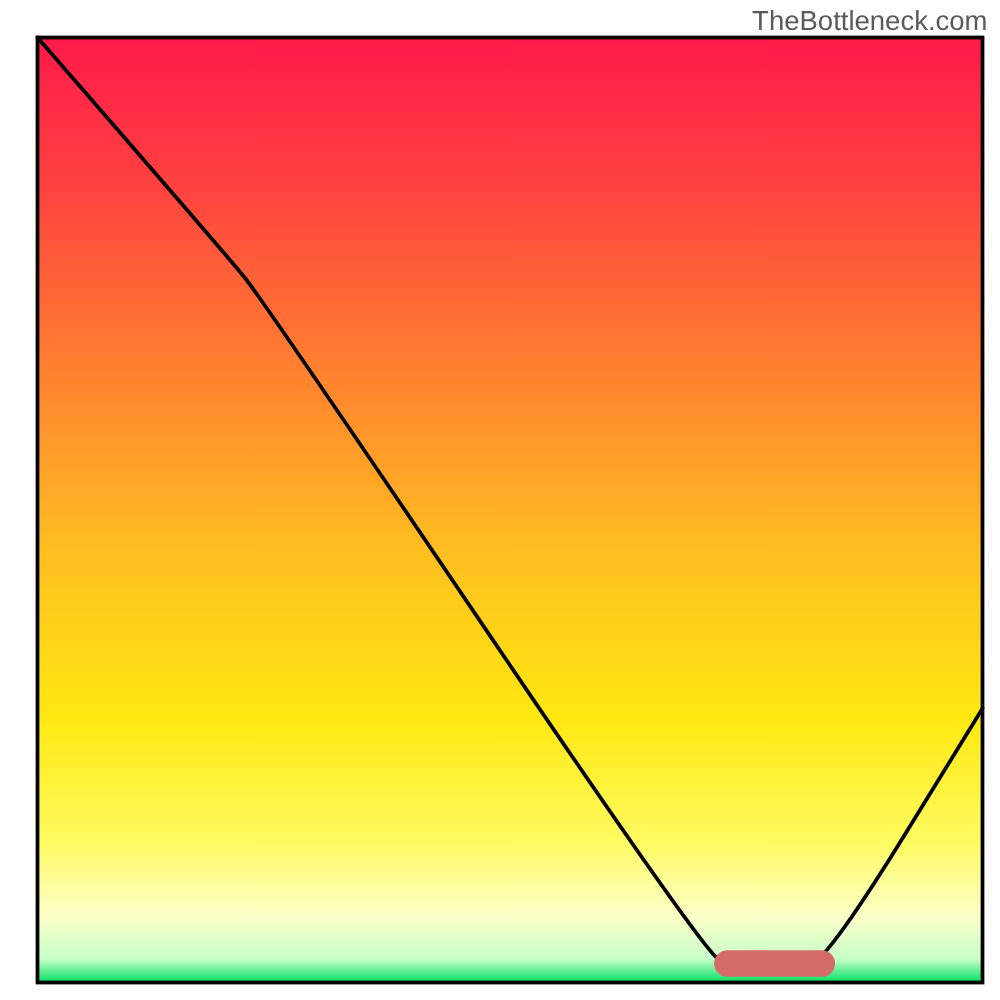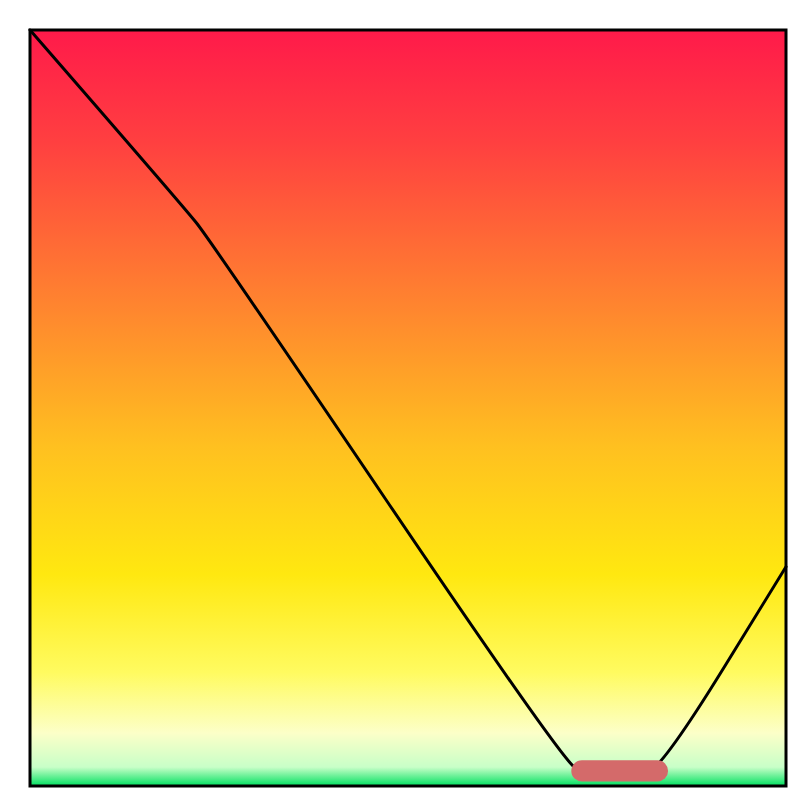--- a/index.html
+++ b/index.html
@@ -27,20 +27,21 @@
   svg.plot {
     position: absolute;
     top: 0;
     left: 0;
   }
 </style>
 </head>
 <body>
 
 <div class="chart-container">
+  <div class="watermark">TheBottleneck.com</div>
   <svg class="plot" width="800" height="800">
     <defs>
       <linearGradient id="bg-grad" x1="0" y1="0" x2="0" y2="1">
           <stop offset="0%" stop-color="#ff1a4a"></stop>
           <stop offset="15%" stop-color="#ff4040"></stop>
           <stop offset="35%" stop-color="#ff8030"></stop>
           <stop offset="55.00000000000001%" stop-color="#ffc020"></stop>
           <stop offset="72%" stop-color="#ffe810"></stop>
           <stop offset="85%" stop-color="#fffb60"></stop>
           <stop offset="93%" stop-color="#fcffc8"></stop>

